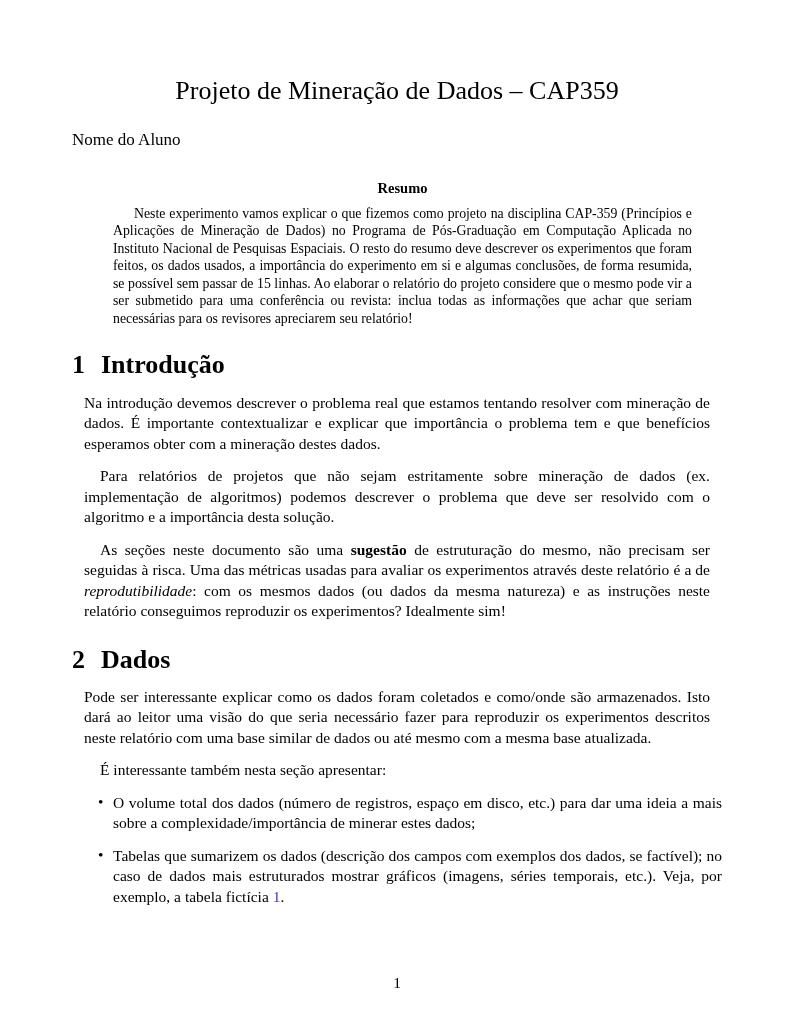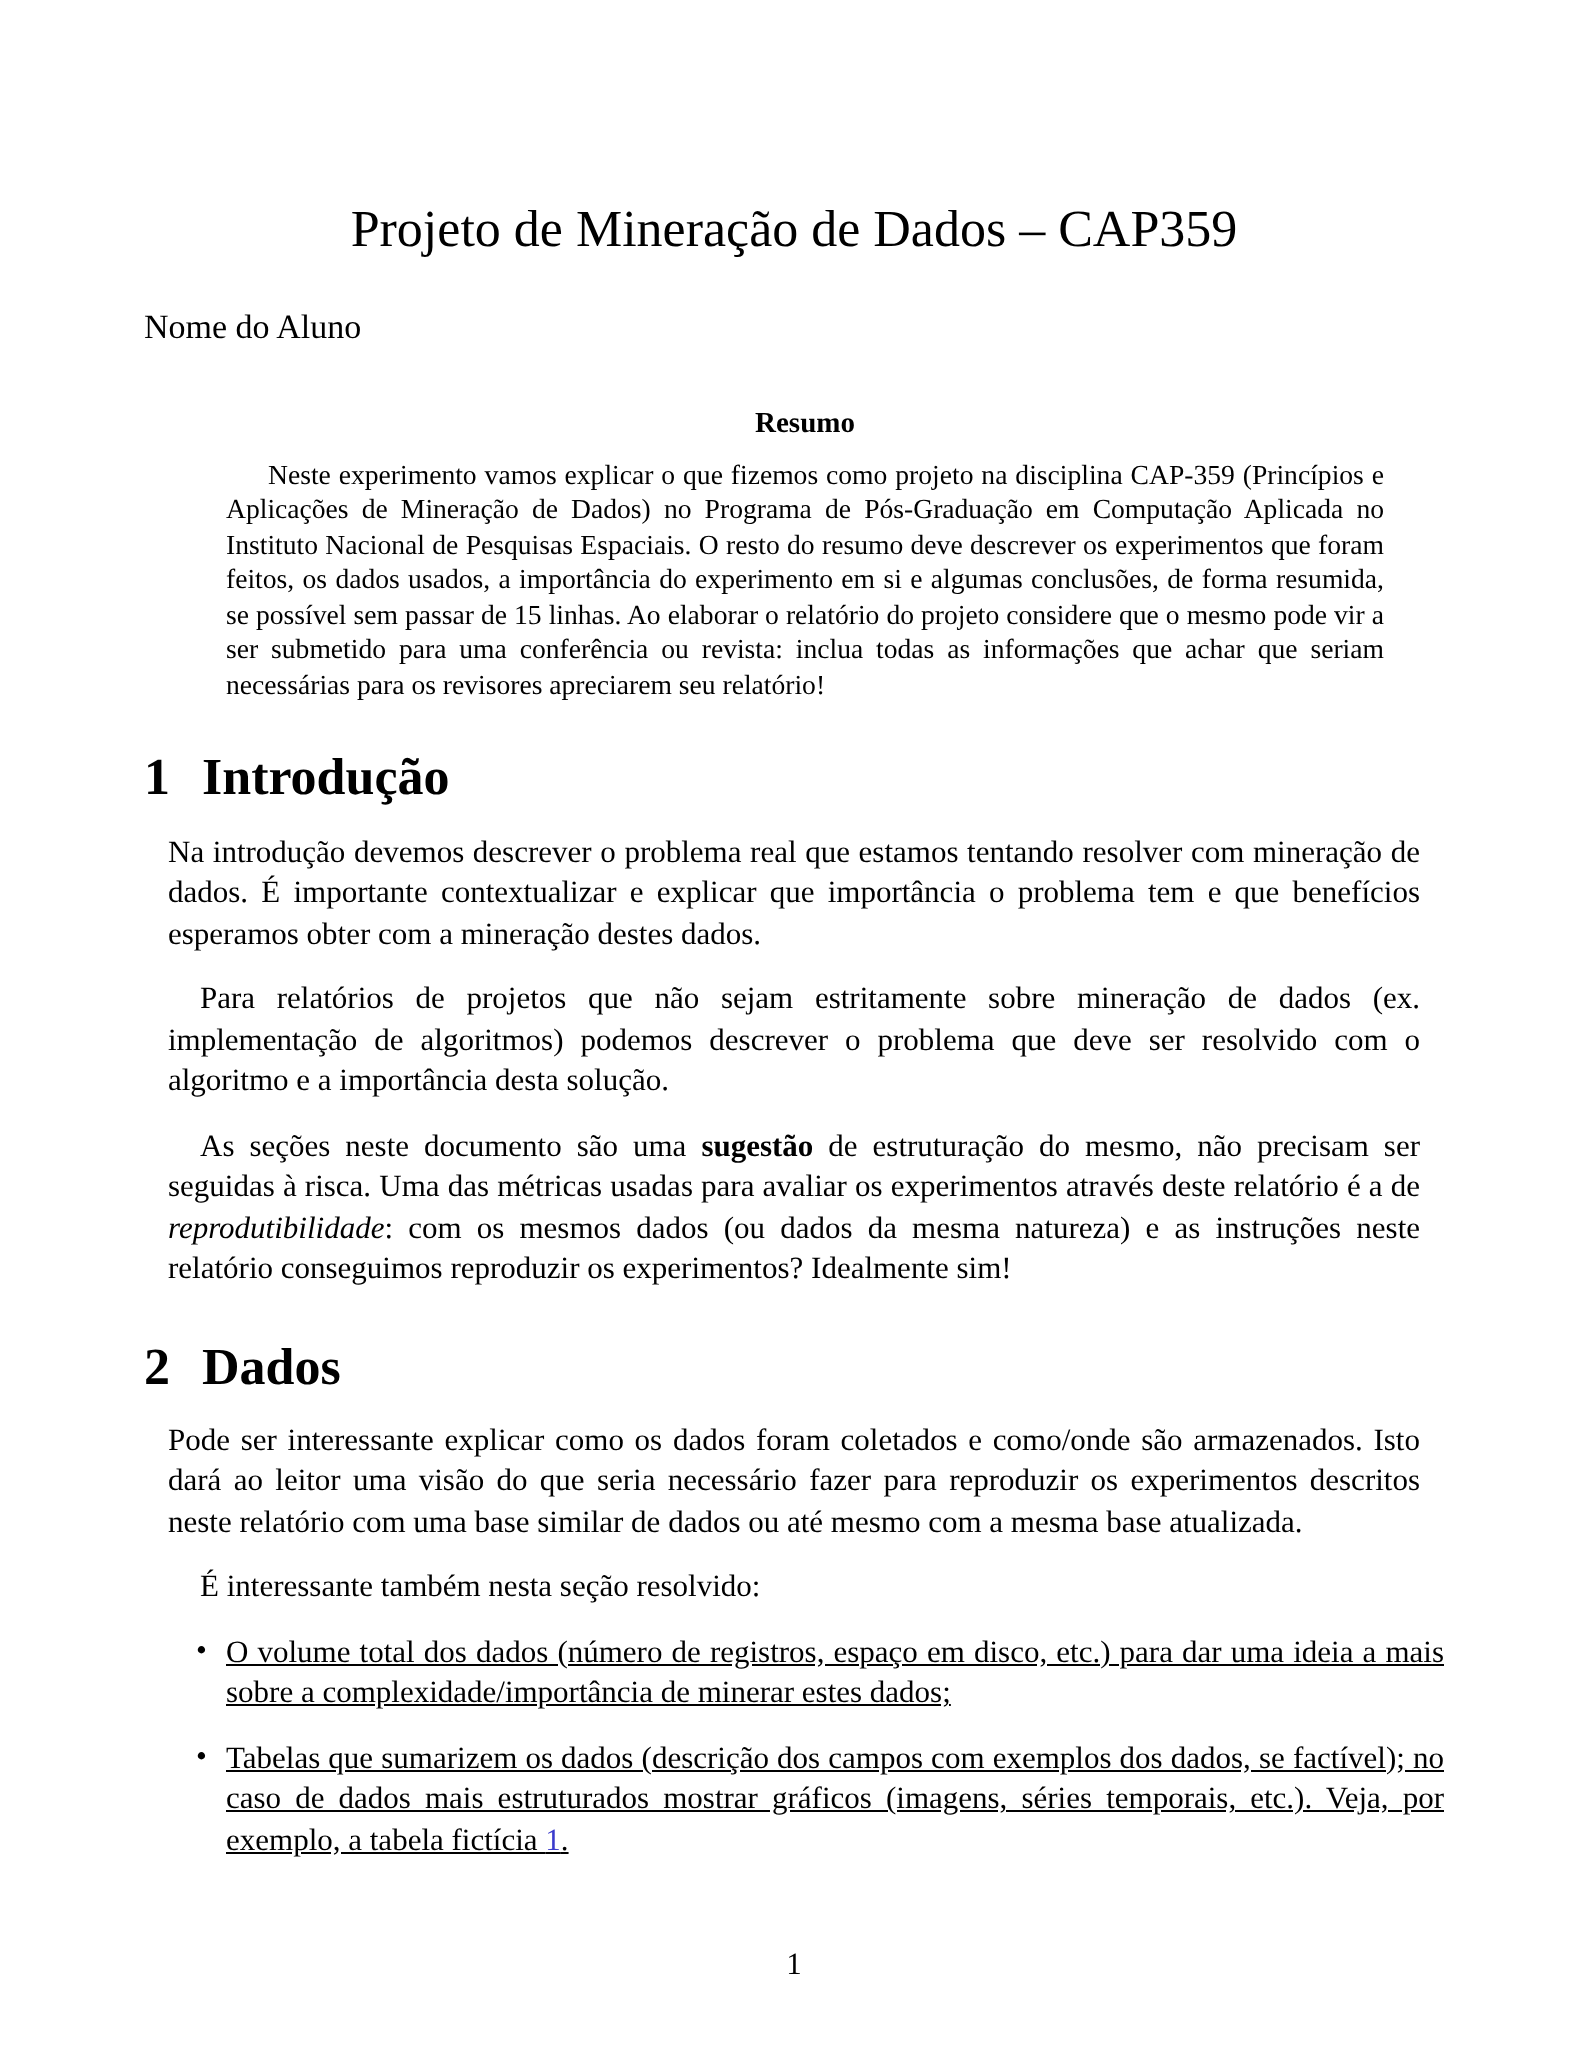--- a/index.html
+++ b/index.html
@@ -14,21 +14,21 @@
     margin: 0 auto;
     box-sizing: border-box;
     padding: 0 72px;
     overflow: hidden;
     background: #ffffff;
     color: #000000;
     font-family: "Liberation Serif", "DejaVu Serif", serif;
   }
   .doc-title {
     margin: 0;
-    padding-top: 100px;
+    padding-top: 76px;
     font-size: 26px;
     font-weight: normal;
     text-align: center;
     line-height: 1.15;
   }
   .doc-author {
     margin-top: 24px;
     font-size: 17px;
     text-align: left;
   }
@@ -68,21 +68,20 @@
     line-height: 20.5px;
     text-align: justify;
   }
   .body-par.indent {
     text-indent: 16px;
   }
   .bullet-list {
     margin: 10px 0 0 0;
     padding: 0;
     list-style: none;
-    text-decoration: underline;
   }
   .bullet-item {
     position: relative;
     margin: 0 0 12px 0;
     padding-left: 41px;
     font-size: 15.5px;
     line-height: 20.5px;
     text-align: justify;
   }
   .bullet-item::before {
@@ -124,21 +123,21 @@
     <span class="sec-num">1</span><span>Introdução</span>
   </h2>
   <p class="body-par"><span>Na introdução devemos descrever o problema real que estamos tentando resolver com mineração de dados. É importante contextualizar e explicar que importância o problema tem e que benefícios esperamos obter com a mineração destes dados.</span></p>
   <p class="body-par indent"><span>Para relatórios de projetos que não sejam estritamente sobre mineração de dados (ex. implementação de algoritmos) podemos descrever o problema que deve ser resolvido com o algoritmo e a importância desta solução.</span></p>
   <p class="body-par indent"><span>As seções neste documento são uma </span><span class="bold">sugestão</span><span> de estruturação do mesmo, não precisam ser seguidas à risca. Uma das métricas usadas para avaliar os experimentos através deste relatório é a de </span><span class="italic">reprodutibilidade</span><span>: com os mesmos dados (ou dados da mesma natureza) e as instruções neste relatório conseguimos reproduzir os experimentos? Idealmente sim!</span></p>
 
   <h2 class="section-heading">
     <span class="sec-num">2</span><span>Dados</span>
   </h2>
   <p class="body-par"><span>Pode ser interessante explicar como os dados foram coletados e como/onde são armazenados. Isto dará ao leitor uma visão do que seria necessário fazer para reproduzir os experimentos descritos neste relatório com uma base similar de dados ou até mesmo com a mesma base atualizada.</span></p>
-  <p class="body-par indent"><span>É interessante também nesta seção resolvido:</span></p>
+  <p class="body-par indent"><span>É interessante também nesta seção apresentar:</span></p>
 
   <ul class="bullet-list">
     <li class="bullet-item"><span>O volume total dos dados (número de registros, espaço em disco, etc.) para dar uma ideia a mais sobre a complexidade/importância de minerar estes dados;</span></li>
     <li class="bullet-item"><span>Tabelas que sumarizem os dados (descrição dos campos com exemplos dos dados, se factível); no caso de dados mais estruturados mostrar gráficos (imagens, séries temporais, etc.). Veja, por exemplo, a tabela fictícia </span><a href="#" class="link">1</a><span>.</span></li>
   </ul>
 
   <div class="page-number">1</div>
 
 </div>
 

